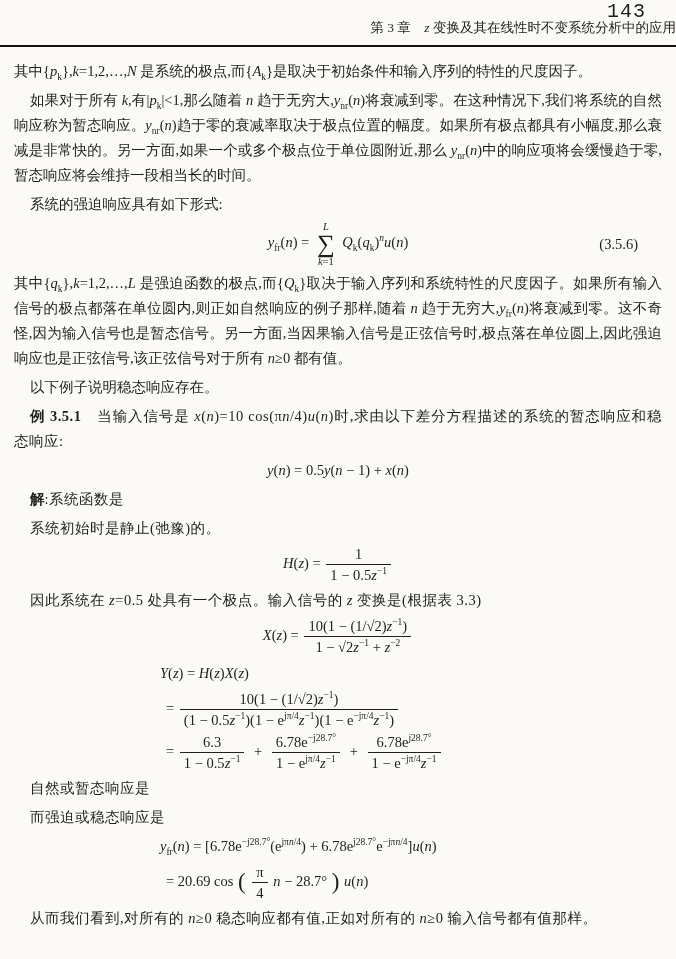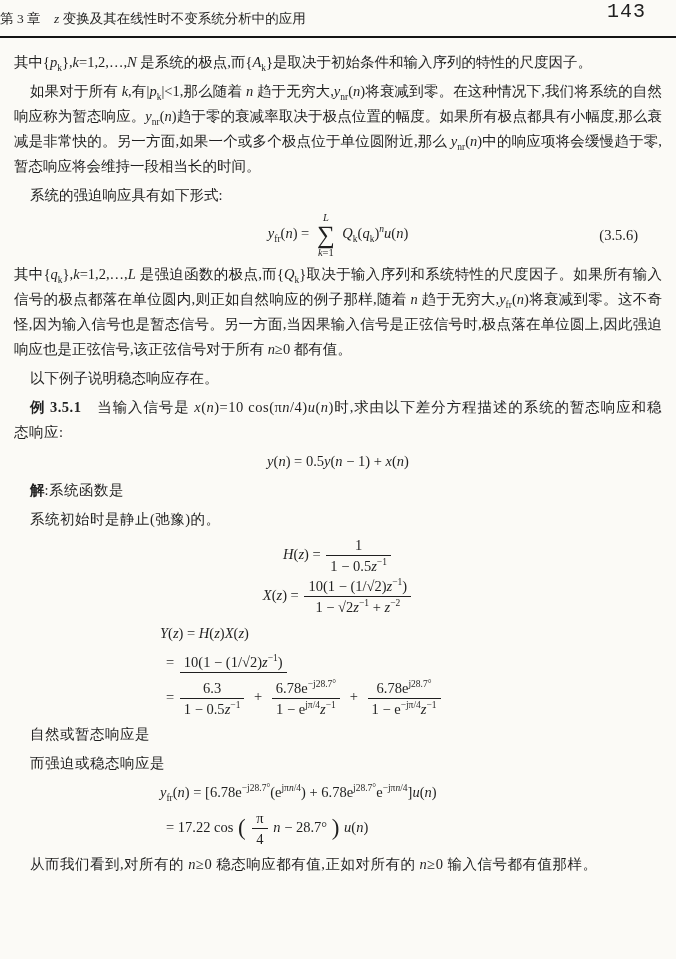--- a/index.html
+++ b/index.html
@@ -3,21 +3,21 @@
 <meta charset="utf-8">
 <style>
   html,body{margin:0;padding:0;background:#d9d9d5;}
   .page{
     width:676px;height:959px;margin:0 auto;position:relative;
     background:#fbfaf6;color:#1f1f1f;overflow:hidden;
     font-family:"Liberation Serif","DejaVu Serif",serif;
     font-size:14.5px;line-height:25px;
   }
   
-  .pagehead{position:relative;height:22px;padding-top:11px;text-align:left;
+  .pagehead{position:relative;height:22px;padding-top:20px;text-align:right;
     font-size:13.5px;line-height:16px;}
   .head-page{position:absolute;right:30px;top:4px;font-size:20px;letter-spacing:1px;font-family:Liberation Mono, monospace;}
   .rule{border-top:2px solid #141414;margin-top:3px;}
   
   .content{padding:8px 10px 0 10px;}
   p{margin:4px;text-align:justify;}
   .ind{text-indent:1.1em;}
   .kai{letter-spacing:0.5px;}
   b.lbl{font-weight:700;}
   i{font-style:italic;}
@@ -81,36 +81,38 @@
     <p class="ind kai">系统初始时是静止(弛豫)的。</p>
 
     <div class="eqc">
       <span><i>H</i>(<i>z</i>) =</span>
       <span class="frac">
         <span class="fnum">1</span>
         <span class="fden">1 − 0.5<i>z</i><sup>−1</sup></span>
       </span>
     </div>
 
+    <p class="ind kai">因此系统在 <i>z</i>=0.5 处具有一个极点。输入信号的 <i>z</i> 变换是(根据表 3.3)</p>
 
     <div class="eqc">
       <span><i>X</i>(<i>z</i>) =</span>
       <span class="frac">
         <span class="fnum">10(1 − (1/√2)<i>z</i><sup>−1</sup>)</span>
         <span class="fden">1 − √2<i>z</i><sup>−1</sup> + <i>z</i><sup>−2</sup></span>
       </span>
     </div>
 
 
     <div class="eqblock">
       <div class="eqline"><i>Y</i>(<i>z</i>) = <i>H</i>(<i>z</i>)<i>X</i>(<i>z</i>)</div>
       <div class="eqline sub">
         <span>=</span>
         <span class="frac">
           <span class="fnum">10(1 − (1/√2)<i>z</i><sup>−1</sup>)</span>
+          <span class="fden">(1 − 0.5<i>z</i><sup>−1</sup>)(1 − e<sup>jπ/4</sup><i>z</i><sup>−1</sup>)(1 − e<sup>−jπ/4</sup><i>z</i><sup>−1</sup>)</span>
         </span>
       </div>
       <div class="eqline sub">
         <span>=</span>
         <span class="frac">
           <span class="fnum">6.3</span>
           <span class="fden">1 − 0.5<i>z</i><sup>−1</sup></span>
         </span>
         <span class="plus">+</span>
         <span class="frac">
@@ -126,21 +128,21 @@
     </div>
 
     <p class="ind kai">自然或暂态响应是</p>
 
 
     <p class="ind kai">而强迫或稳态响应是</p>
 
     <div class="eqblock">
       <div class="eqline"><i>y</i><sub>fr</sub>(<i>n</i>) = [6.78e<sup>−j28.7°</sup>(e<sup>jπ<i>n</i>/4</sup>) + 6.78e<sup>j28.7°</sup>e<sup>−jπ<i>n</i>/4</sup>]<i>u</i>(<i>n</i>)</div>
       <div class="eqline sub">
-        <span>= 17.22 cos</span>
+        <span>= 20.69 cos</span>
         <span class="bigp">(</span>
         <span class="frac">
           <span class="fnum">π</span>
           <span class="fden">4</span>
         </span>
         <span><i>n</i> − 28.7°</span>
         <span class="bigp">)</span>
         <span><i>u</i>(<i>n</i>)</span>
       </div>
     </div>

